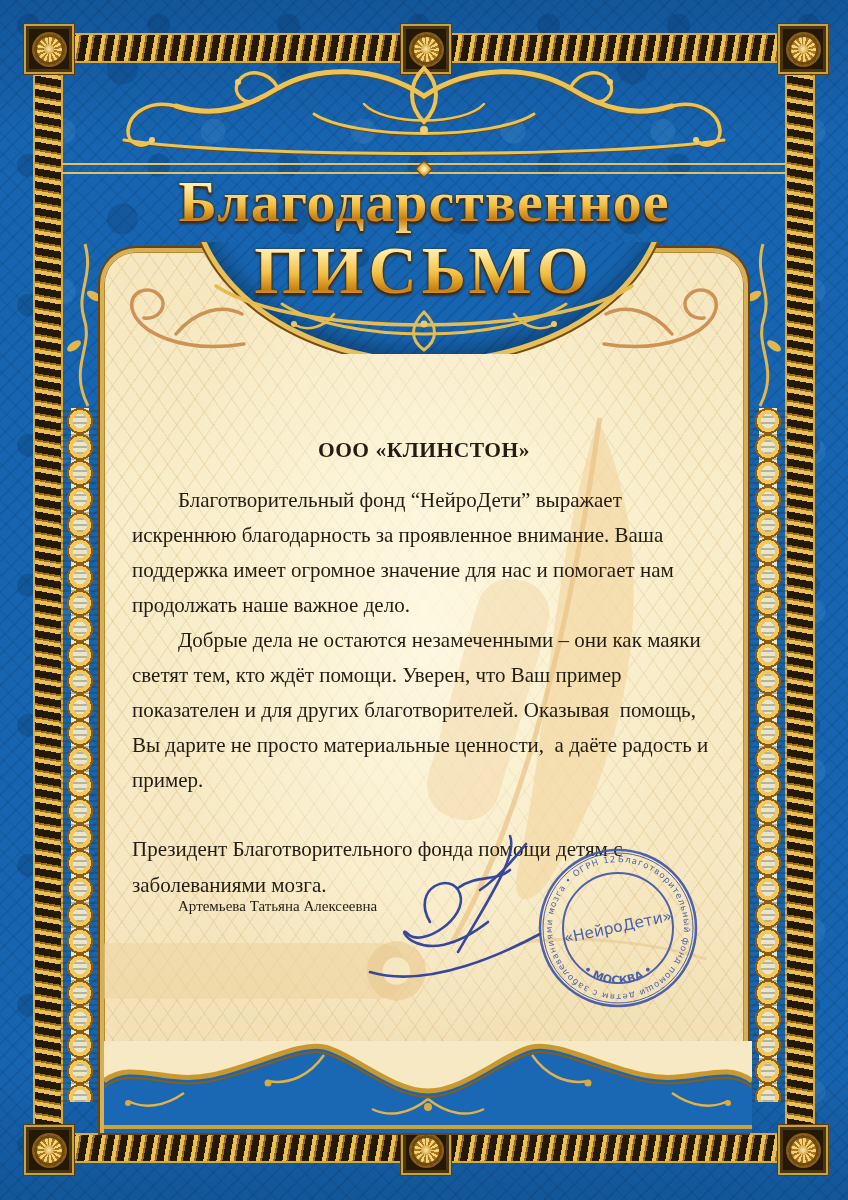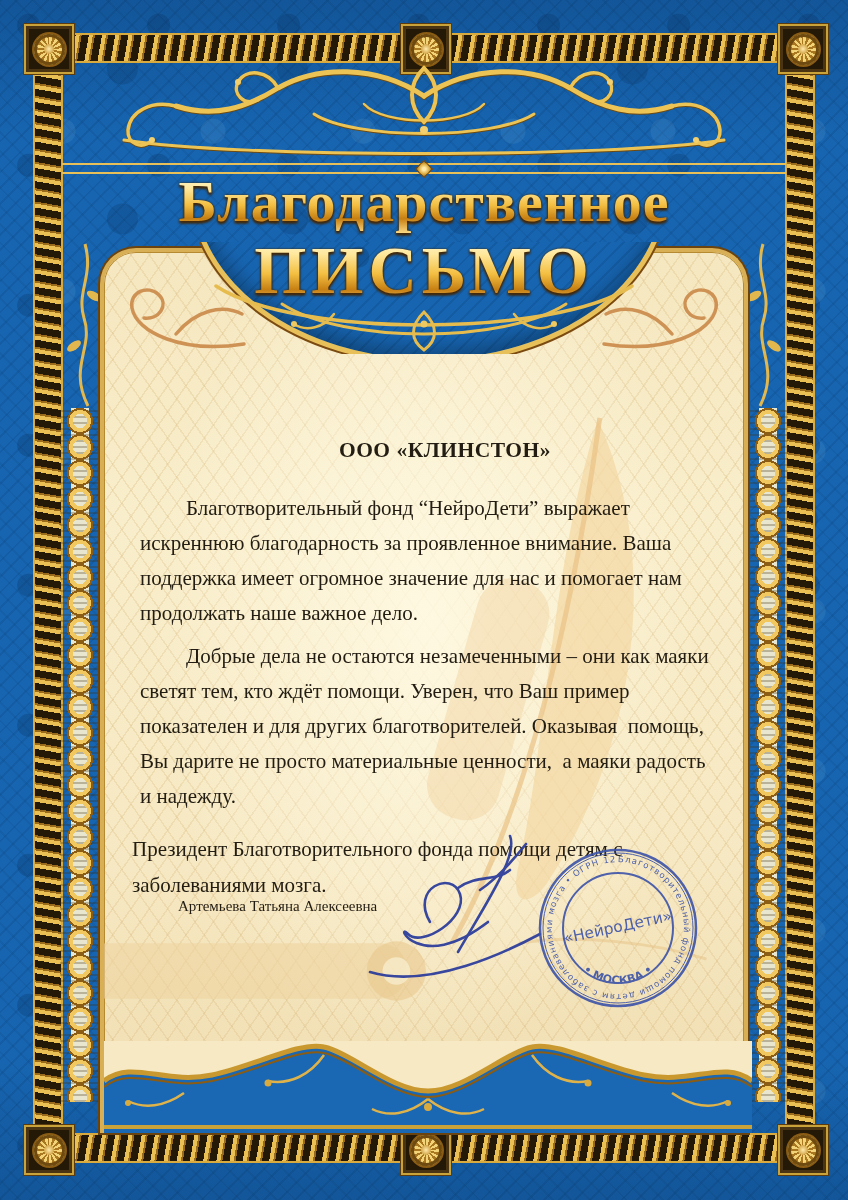--- a/index.html
+++ b/index.html
@@ -62,23 +62,23 @@
       radial-gradient(ellipse at 50% 42%, rgba(255,250,228,.9) 0%, rgba(255,250,228,0) 60%),
       repeating-linear-gradient(55deg, rgba(214,180,120,.25) 0 1.5px, transparent 1.5px 15px),
       repeating-linear-gradient(-55deg, rgba(214,180,120,.25) 0 1.5px, transparent 1.5px 15px),
       linear-gradient(180deg,#f5e7bf,#f9eecb 30%,#f6e8c2 70%,#f0ddb0);}
   .watermarks{position:absolute;inset:0;z-index:1;pointer-events:none;}
   .corner-scroll{position:absolute;z-index:4;}
   .bottom-orn{position:absolute;left:0;bottom:0;width:648px;height:92px;z-index:2;}
 
   
   .content{position:absolute;inset:0;z-index:5;color:#221c12;}
-  .recipient{position:absolute;top:186px;left:0;width:100%;text-align:center;font-weight:bold;font-size:21.5px;letter-spacing:.5px;margin-left:21px;}
+  .recipient{position:absolute;top:186px;left:0;width:100%;text-align:center;font-weight:bold;font-size:21.5px;letter-spacing:.5px;}
   .paras{position:absolute;top:231px;left:28px;width:594px;}
-  .paras p{margin:8px;font-size:21px;line-height:35px;text-indent:46px;white-space:pre-wrap;}
+  .paras p{margin:0;font-size:21px;line-height:35px;text-indent:46px;white-space:pre-wrap;}
   .sig-pos{position:absolute;top:579px;left:28px;width:578px;font-size:21px;line-height:36px;white-space:pre-wrap;}
   .sig-name{position:absolute;top:646px;left:28px;width:560px;font-size:15px;text-indent:46px;}
   .sig-city{position:absolute;top:682px;left:28px;width:560px;font-size:21px;text-indent:84px;}
 
   .signature-svg{position:absolute;left:256px;top:578px;z-index:7;}
   .stamp-svg{position:absolute;left:430px;top:592px;z-index:8;opacity:.9;}
 
   .loop-col{position:absolute;top:408px;width:40px;height:694px;z-index:1;
     background-image:
       radial-gradient(circle at 20px 13px, rgba(0,0,0,0) 0 7px, #f1c75f 7px 11px, #8a5c14 11px 13px, rgba(0,0,0,0) 13px),
@@ -192,21 +192,21 @@
       <g fill="none" stroke="#cf9255" stroke-width="3.5" stroke-linecap="round">
         <path d="M8,64 C70,74 116,52 120,28 C123,12 104,4 93,15 C83,25 93,40 108,38"></path>
         <path d="M76,54 C56,30 30,24 10,34"></path>
       </g>
     </svg>
 
     <div class="content">
       <div class="recipient">ООО «КЛИНСТОН»</div>
       <div class="paras">
         <p>Благотворительный фонд “НейроДети” выражает искреннюю благодарность за проявленное внимание. Ваша поддержка имеет огромное значение для нас и помогает нам  продолжать наше важное дело.</p>
-        <p>Добрые дела не остаются незамеченными – они как маяки светят тем, кто ждёт помощи. Уверен, что Ваш пример показателен и для других благотворителей. Оказывая  помощь, Вы дарите не просто материальные ценности,  а маяки радость и надежду.</p>
+        <p>Добрые дела не остаются незамеченными – они как маяки светят тем, кто ждёт помощи. Уверен, что Ваш пример показателен и для других благотворителей. Оказывая  помощь, Вы дарите не просто материальные ценности,  а даёте радость и пример.</p>
       </div>
       <div class="sig-pos">Президент Благотворительного фонда помощи детям с заболеваниями мозга.</div>
       <div class="sig-name">Артемьева Татьяна Алексеевна</div>
     </div>
 
     <svg class="signature-svg" width="190" height="165" viewBox="0 0 190 165">
       <g fill="none" stroke="#2e3f9c" stroke-width="2.6" stroke-linecap="round" opacity=".95">
         <path d="M150,6 C158,26 128,70 98,122"></path>
         <path d="M166,14 C150,34 132,52 120,60"></path>
         <path d="M70,92 C50,58 92,40 100,64 C108,88 62,118 48,104 C34,90 58,146 128,92"></path>

